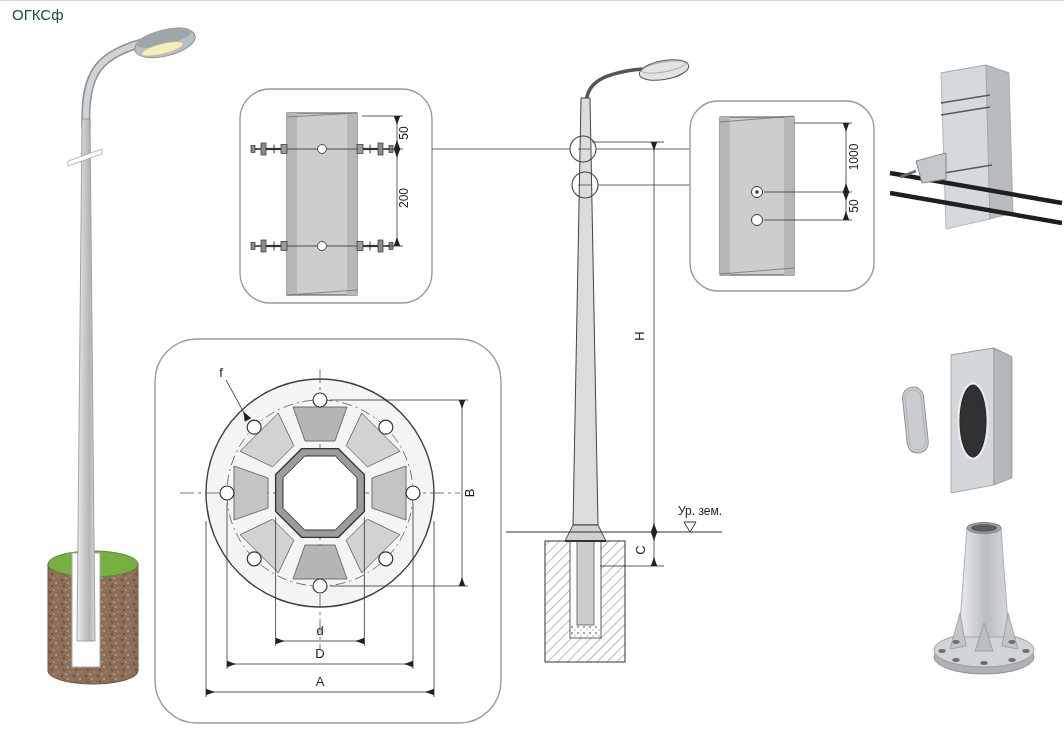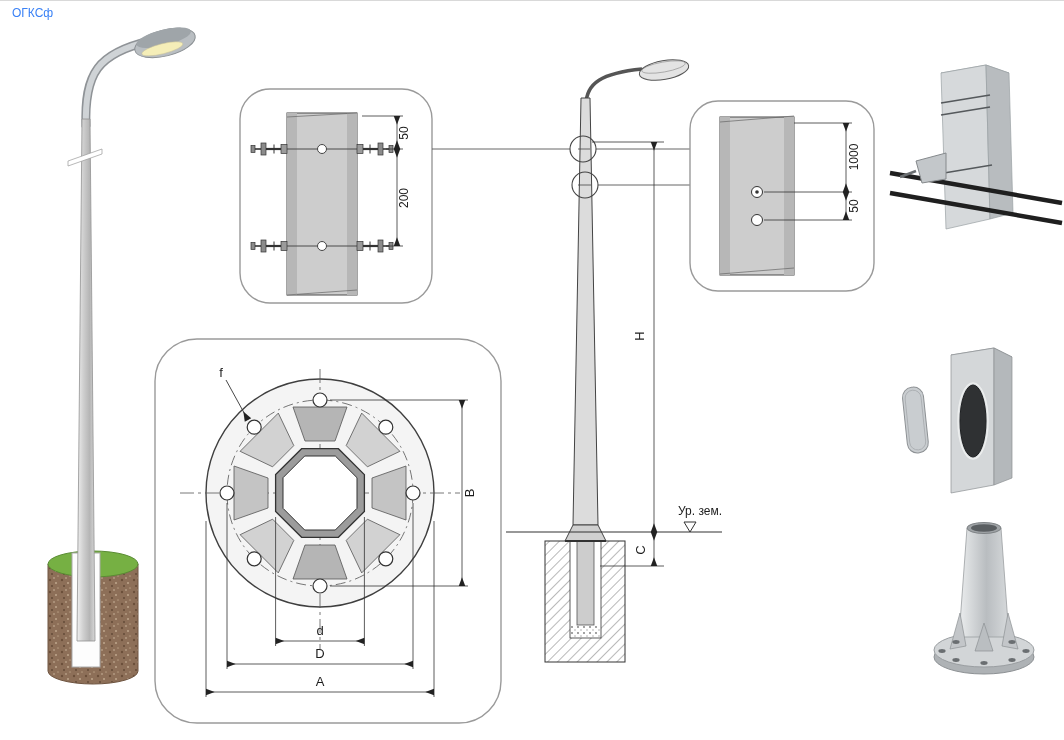--- a/index.html
+++ b/index.html
@@ -2,21 +2,21 @@
 <html><head>
 <meta charset="utf-8">
 <style>
   html,body{margin:0;padding:0;background:#fff;}
   #frame{
     position:relative;width:1064px;height:740px;background:#ffffff;
     border-top:1px solid #d9d9d9;border-bottom:1px solid #d9d9d9;
     font-family:"Liberation Sans", sans-serif;overflow:hidden;
   }
   #title{
-    position:absolute;left:12px;top:5px;font-size:12px;color:#3b82f6;
+    position:absolute;left:12px;top:5px;font-size:15px;color:#14532d;
   }
   svg text{font-family:"Liberation Sans", sans-serif;fill:#1c1c1c;}
   .dim{font-size:12px;}
   .lbl{font-size:13px;}
 </style>
 </head>
 <body>
 
 <div id="frame">
   <div id="title">ОГКСф</div>

